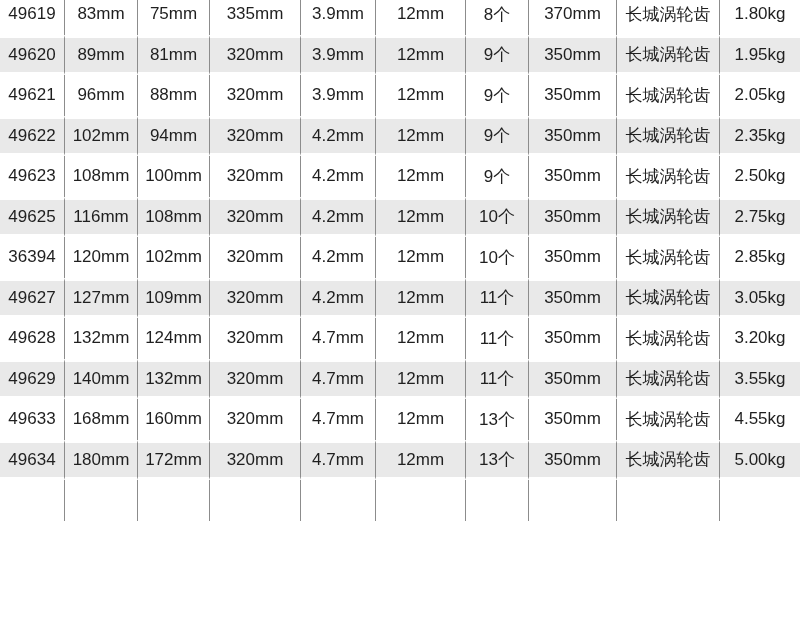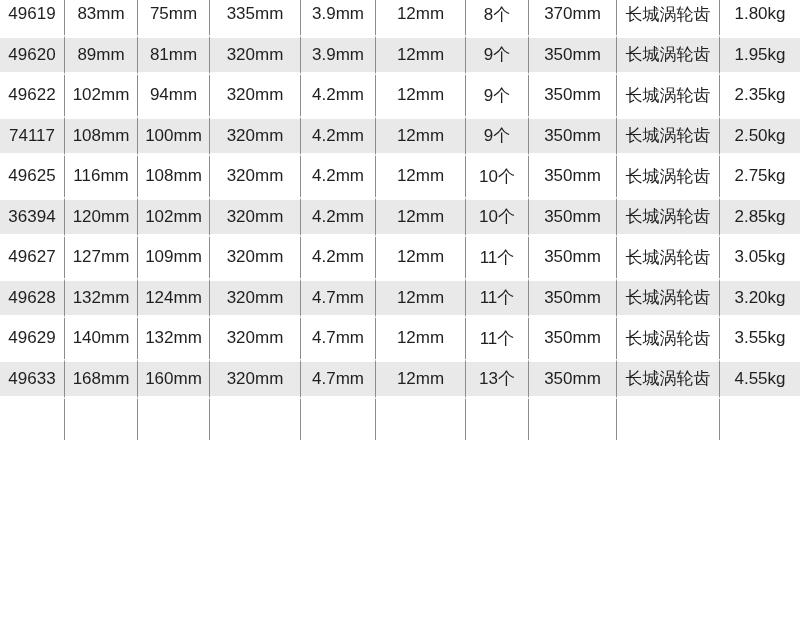--- a/index.html
+++ b/index.html
@@ -93,33 +93,45 @@
           <td>81mm</td>
           <td>320mm</td>
           <td>3.9mm</td>
           <td>12mm</td>
           <td>9个</td>
           <td>350mm</td>
           <td>长城涡轮齿</td>
           <td>1.95kg</td>
         </tr>
         <tr>
+          <td>49621</td>
+          <td>96mm</td>
+          <td>88mm</td>
+          <td>320mm</td>
+          <td>3.9mm</td>
+          <td>12mm</td>
+          <td>9个</td>
+          <td>350mm</td>
+          <td>长城涡轮齿</td>
+          <td>2.05kg</td>
+        </tr>
+        <tr>
           <td>49622</td>
           <td>102mm</td>
           <td>94mm</td>
           <td>320mm</td>
           <td>4.2mm</td>
           <td>12mm</td>
           <td>9个</td>
           <td>350mm</td>
           <td>长城涡轮齿</td>
           <td>2.35kg</td>
         </tr>
         <tr>
-          <td>74117</td>
+          <td>49623</td>
           <td>108mm</td>
           <td>100mm</td>
           <td>320mm</td>
           <td>4.2mm</td>
           <td>12mm</td>
           <td>9个</td>
           <td>350mm</td>
           <td>长城涡轮齿</td>
           <td>2.50kg</td>
         </tr>
@@ -187,20 +199,32 @@
           <td>49633</td>
           <td>168mm</td>
           <td>160mm</td>
           <td>320mm</td>
           <td>4.7mm</td>
           <td>12mm</td>
           <td>13个</td>
           <td>350mm</td>
           <td>长城涡轮齿</td>
           <td>4.55kg</td>
+        </tr>
+        <tr>
+          <td>49634</td>
+          <td>180mm</td>
+          <td>172mm</td>
+          <td>320mm</td>
+          <td>4.7mm</td>
+          <td>12mm</td>
+          <td>13个</td>
+          <td>350mm</td>
+          <td>长城涡轮齿</td>
+          <td>5.00kg</td>
         </tr>
         <tr>
           <td></td>
           <td></td>
           <td></td>
           <td></td>
           <td></td>
           <td></td>
           <td></td>
           <td></td>

